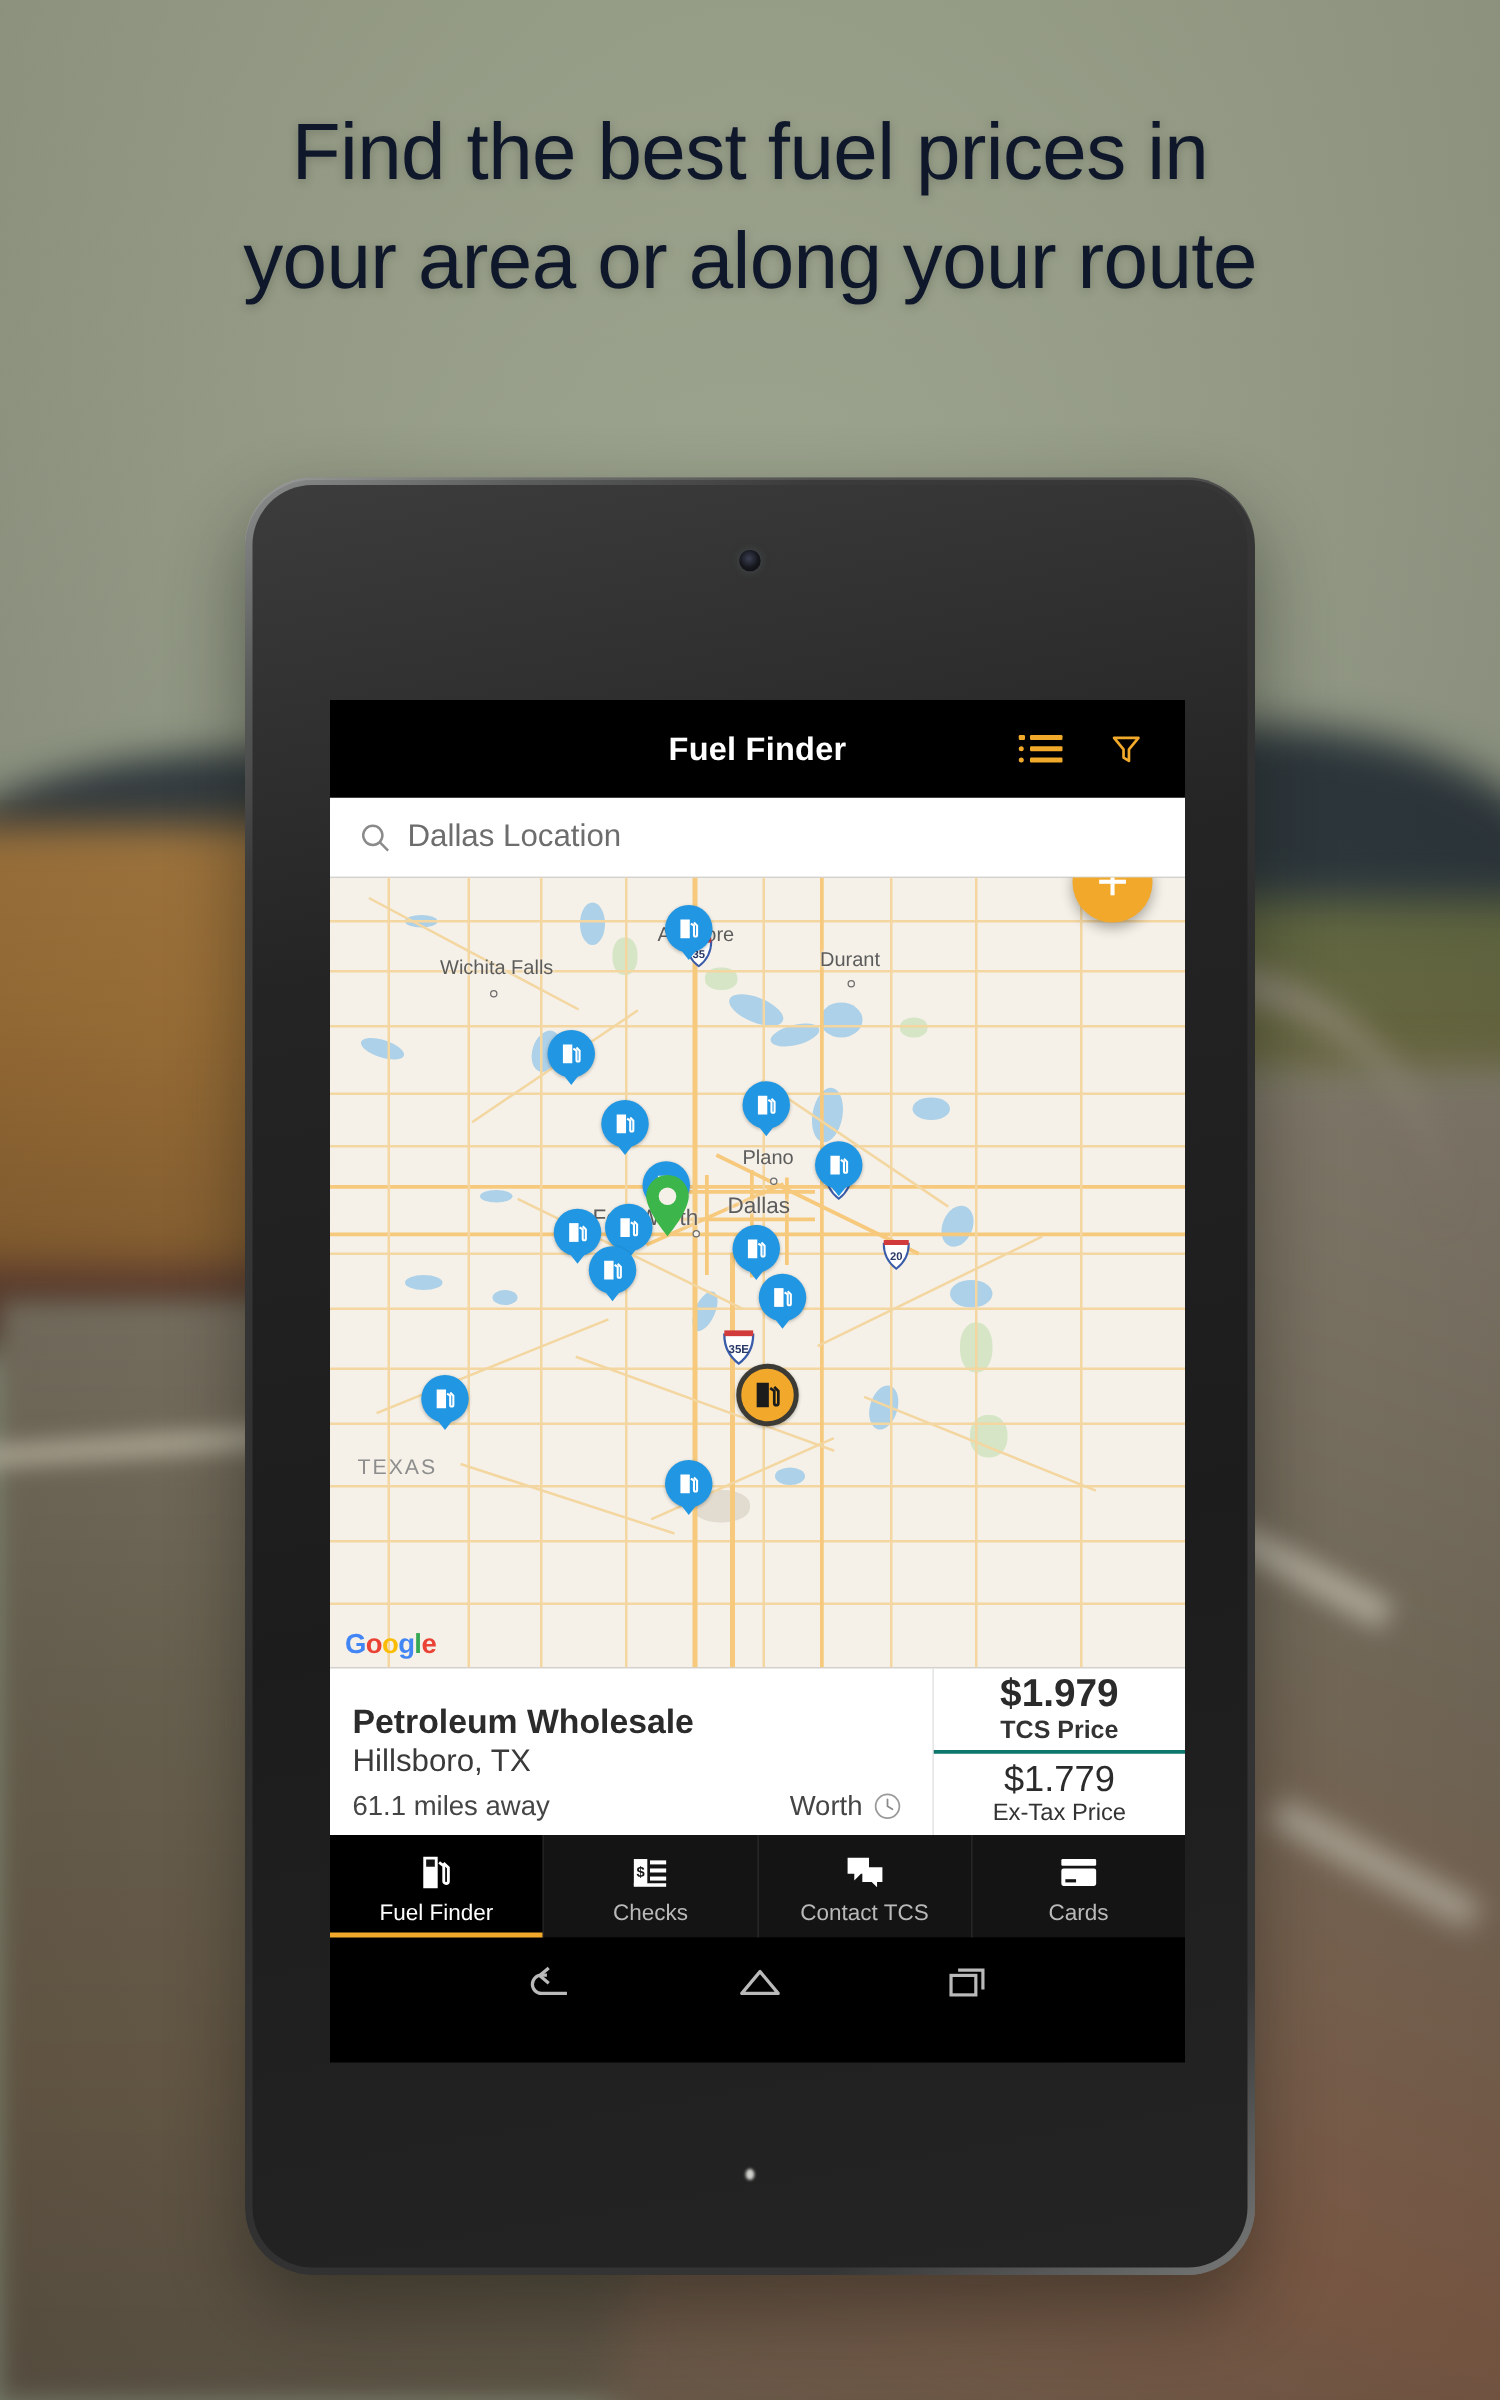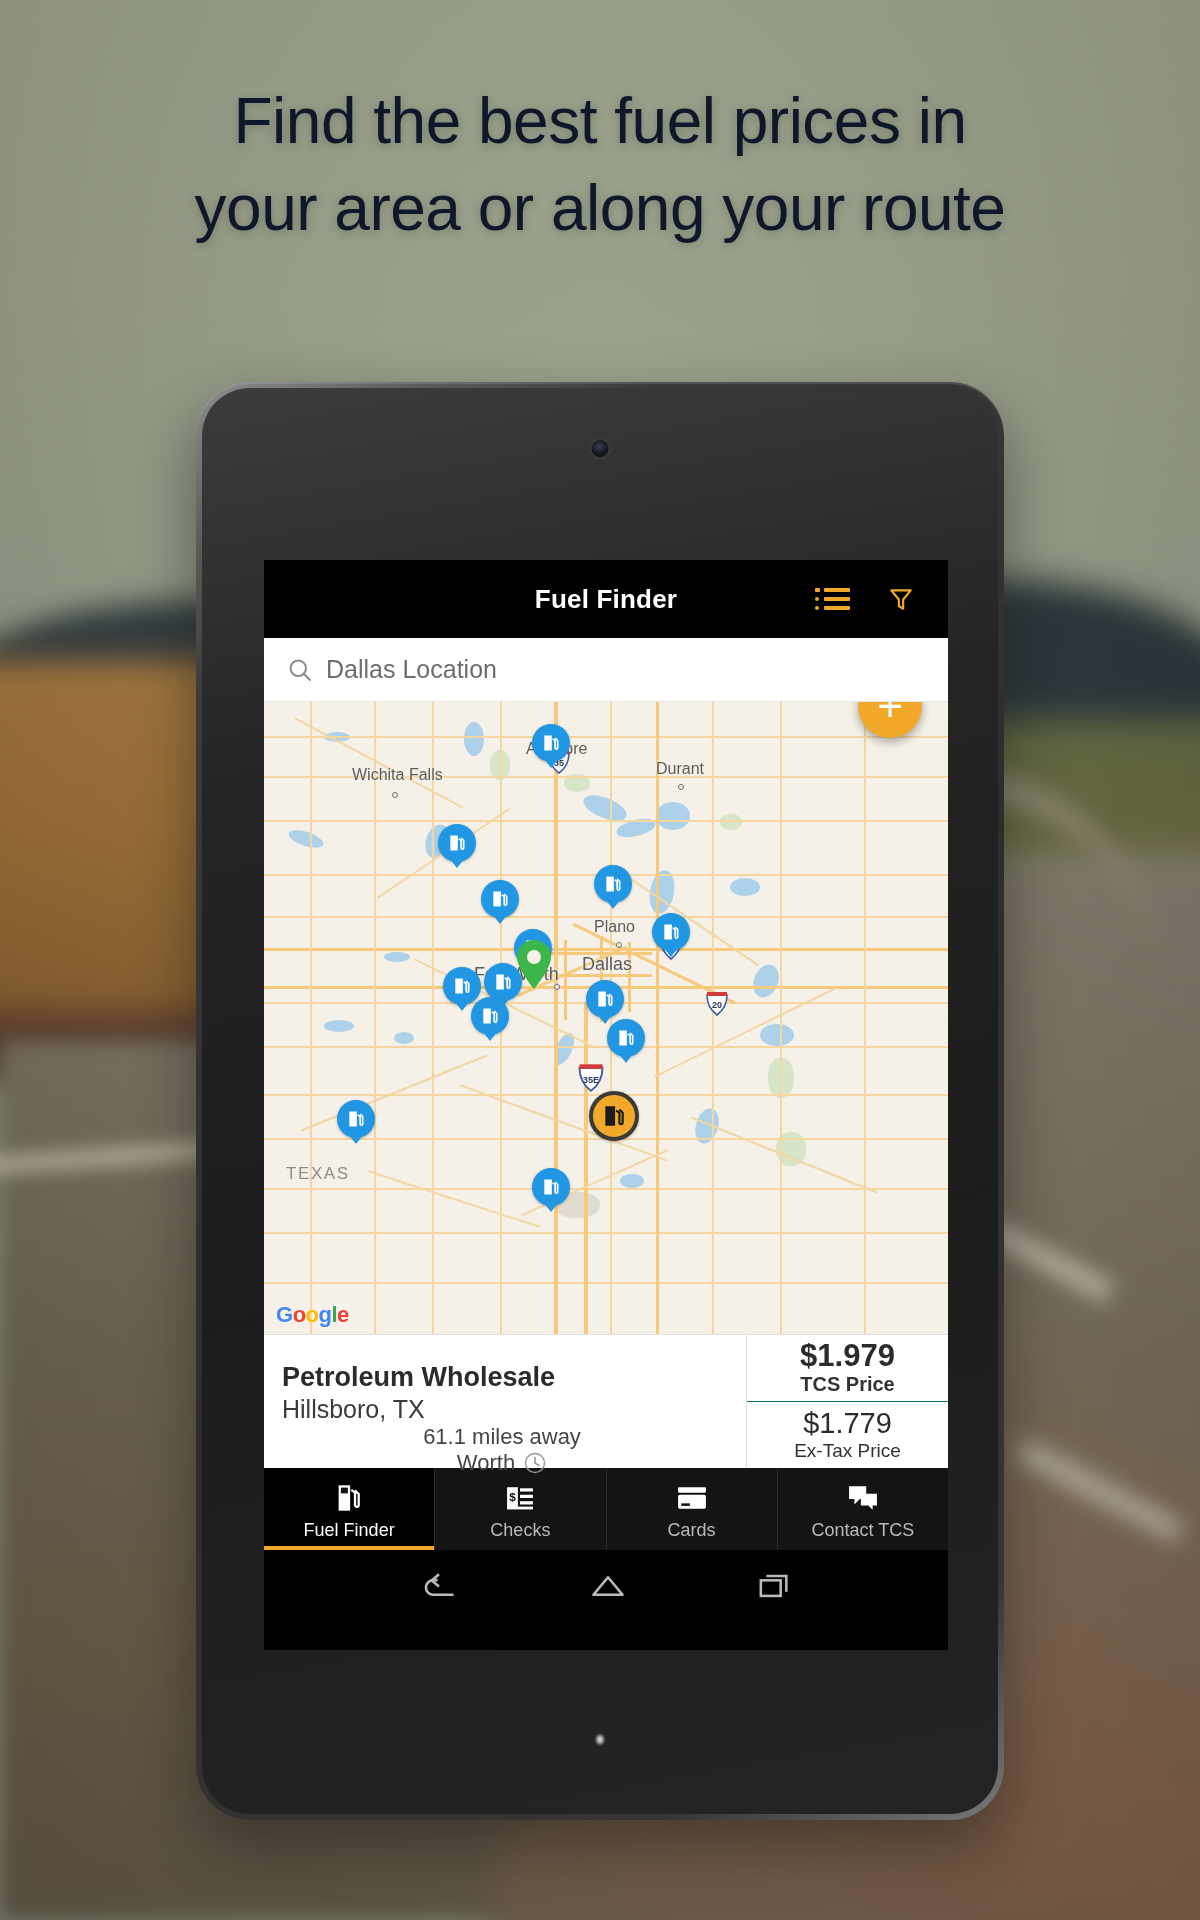--- a/index.html
+++ b/index.html
@@ -221,36 +221,35 @@
     display:flex; background:#fff; height:134px;
     border-top:1px solid #e2e2e2;
   }
   .info-left {
     flex:1; padding:26px 18px 10px 18px;
     display:flex; flex-direction:column; position:relative;
   }
   .info-name { font-size:27px; font-weight:bold; color:#2b2b2b; line-height:1.2; }
   .info-city { font-size:25px; color:#3a3a3a; margin-top:2px; }
   .info-bottom {
-    margin-top:auto; display:flex; align-items:center; 
+    margin-top:auto; display:flex; align-items:center; justify-content:space-between;
     padding-right:6px;
-    flex-direction:column;
   }
   .info-miles { font-size:22px; color:#454545; }
   .info-today { font-size:22px; color:#454545; display:flex; align-items:center; gap:8px; }
   .ic-clock { width:24px; height:24px; }
   .info-right {
     width:202px; border-left:1px solid #dedede;
     display:flex; flex-direction:column;
   }
   .price-cell {
     flex:1; display:flex; flex-direction:column;
     align-items:center; justify-content:center;
   }
-  .price-cell.top { border-bottom:1px solid #0f766e; }
+  .price-cell.top { border-bottom:3px solid #0f766e; }
   .price-main { font-size:31px; font-weight:bold; color:#2b2b2b; line-height:1.05; }
   .price-main.sub { font-weight:normal; font-size:29px; }
   .price-label { font-size:20px; font-weight:bold; color:#333; margin-top:1px; }
   .price-label.sub { font-weight:normal; font-size:19px; }
 
   
   .bottomnav {
     display:flex; height:82px; background:#141414;
   }
   .navitem {
@@ -581,37 +580,37 @@
                 <rect x="13" y="4" width="12" height="3" fill="#fff"></rect>
                 <rect x="13" y="10" width="12" height="3" fill="#fff"></rect>
                 <rect x="13" y="16" width="12" height="3" fill="#fff"></rect>
                 <rect x="1" y="21" width="24" height="2.6" fill="#fff"></rect>
               </svg>
           </div>
           <div class="navlabel">Checks</div>
         </div>
         <div class="navitem">
           <div class="navicon">
+            <svg width="30" height="28" viewBox="0 0 28 24">
+                <path d="M1 1h16v12h-6l-5 5v-5H1z" fill="#fff"></path>
+                <path d="M12 8h15v11h-4v4l-4-4h-7z" fill="#fff"></path>
+              </svg>
+          </div>
+          <div class="navlabel">Contact TCS</div>
+        </div>
+        <div class="navitem">
+          <div class="navicon">
             <svg width="30" height="28" viewBox="0 0 28 22">
                 <rect x="1" y="1" width="26" height="5" rx="1" fill="#fff"></rect>
                 <rect x="1" y="8" width="26" height="13" rx="1.6" fill="#fff"></rect>
                 <rect x="4" y="16" width="8" height="2.4" fill="#141414"></rect>
               </svg>
           </div>
           <div class="navlabel">Cards</div>
         </div>
-        <div class="navitem">
-          <div class="navicon">
-            <svg width="30" height="28" viewBox="0 0 28 24">
-                <path d="M1 1h16v12h-6l-5 5v-5H1z" fill="#fff"></path>
-                <path d="M12 8h15v11h-4v4l-4-4h-7z" fill="#fff"></path>
-              </svg>
-          </div>
-          <div class="navlabel">Contact TCS</div>
-        </div>
       </div>
 
       <div class="androidnav">
         <svg width="38" height="32" viewBox="0 0 26 22">
           <path d="M23 17H9a5 5 0 010-10h3" fill="none" stroke="#cfcfcf" stroke-width="1.8"></path>
           <path d="M13 3L8 7.2 13 11.4" fill="none" stroke="#cfcfcf" stroke-width="1.8" stroke-linejoin="round"></path>
         </svg>
         <svg width="38" height="32" viewBox="0 0 26 22">
           <path d="M3 17h20L13 5z" fill="none" stroke="#cfcfcf" stroke-width="1.8" stroke-linejoin="round"></path>
         </svg>

